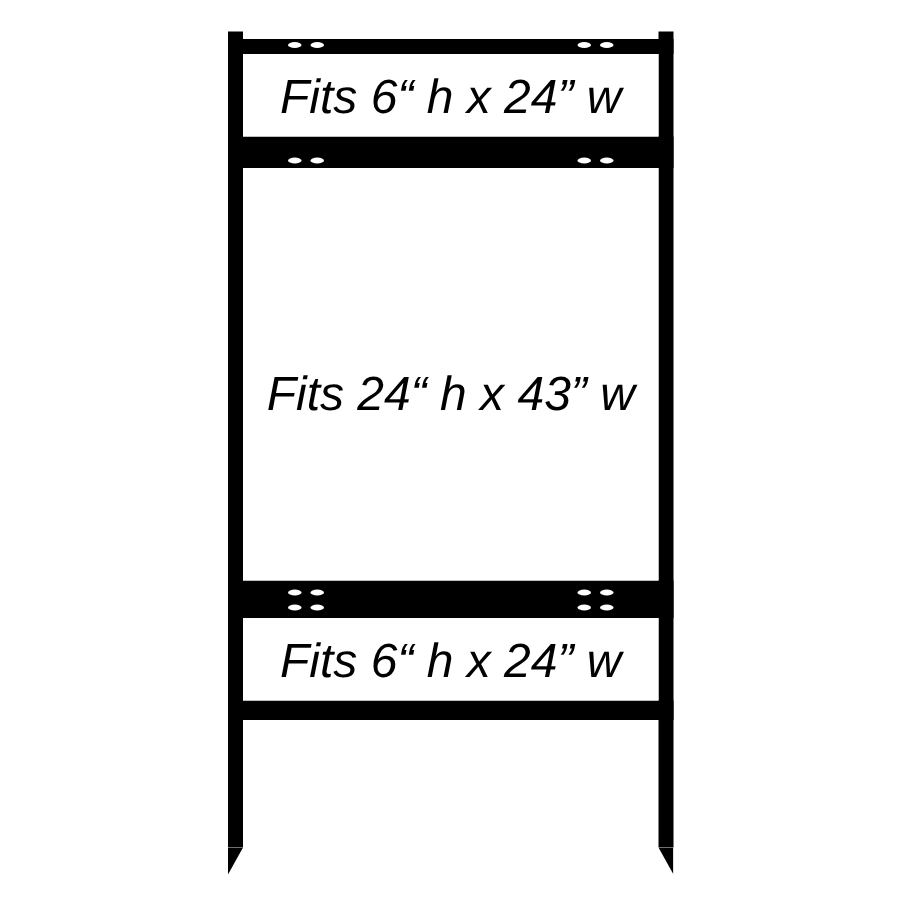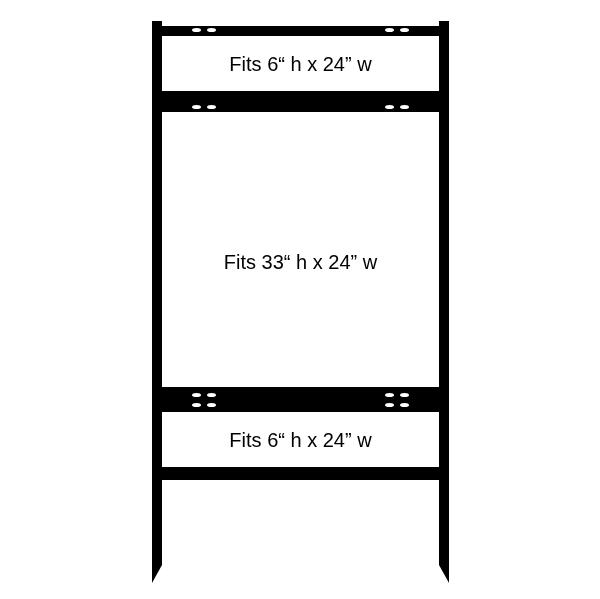--- a/index.html
+++ b/index.html
@@ -50,23 +50,24 @@
     background: var(--panel, #fff);
     display: flex;
     align-items: center;
     justify-content: center;
   }
   .panel.panel-top { top: 36px;  height: 55px; }
   .panel.panel-mid { top: 112px; height: 275px; }
   .panel.panel-bot { top: 412px; height: 55px; }
   .label {
     color: var(--label, #000);
-    font-size: 20px;
+    font-size: 32px;
     line-height: 1;
     white-space: nowrap;
+    font-style: italic;
   }
   .panel.panel-mid .label { transform: translateY(12px); }
   .rivet {
     position: absolute;
     width: 9px;
     height: 4px;
     background: #ffffff;
     border-radius: 50%;
   }
 </style>
@@ -82,21 +83,21 @@
 
   <div class="rail rail1"></div>
   <div class="rail rail2"></div>
   <div class="rail rail3"></div>
   <div class="rail rail4"></div>
 
   <div class="panel panel-top">
     <span class="label">Fits 6“ h x 24” w</span>
   </div>
   <div class="panel panel-mid">
-    <span class="label">Fits 33“ h x 24” w</span>
+    <span class="label">Fits 24“ h x 43” w</span>
   </div>
   <div class="panel panel-bot">
     <span class="label">Fits 6“ h x 24” w</span>
   </div>
 
   <div class="rivet" style="left:192px;top:28px"></div>
   <div class="rivet" style="left:207px;top:28px"></div>
   <div class="rivet" style="left:385px;top:28px"></div>
   <div class="rivet" style="left:400px;top:28px"></div>
 

